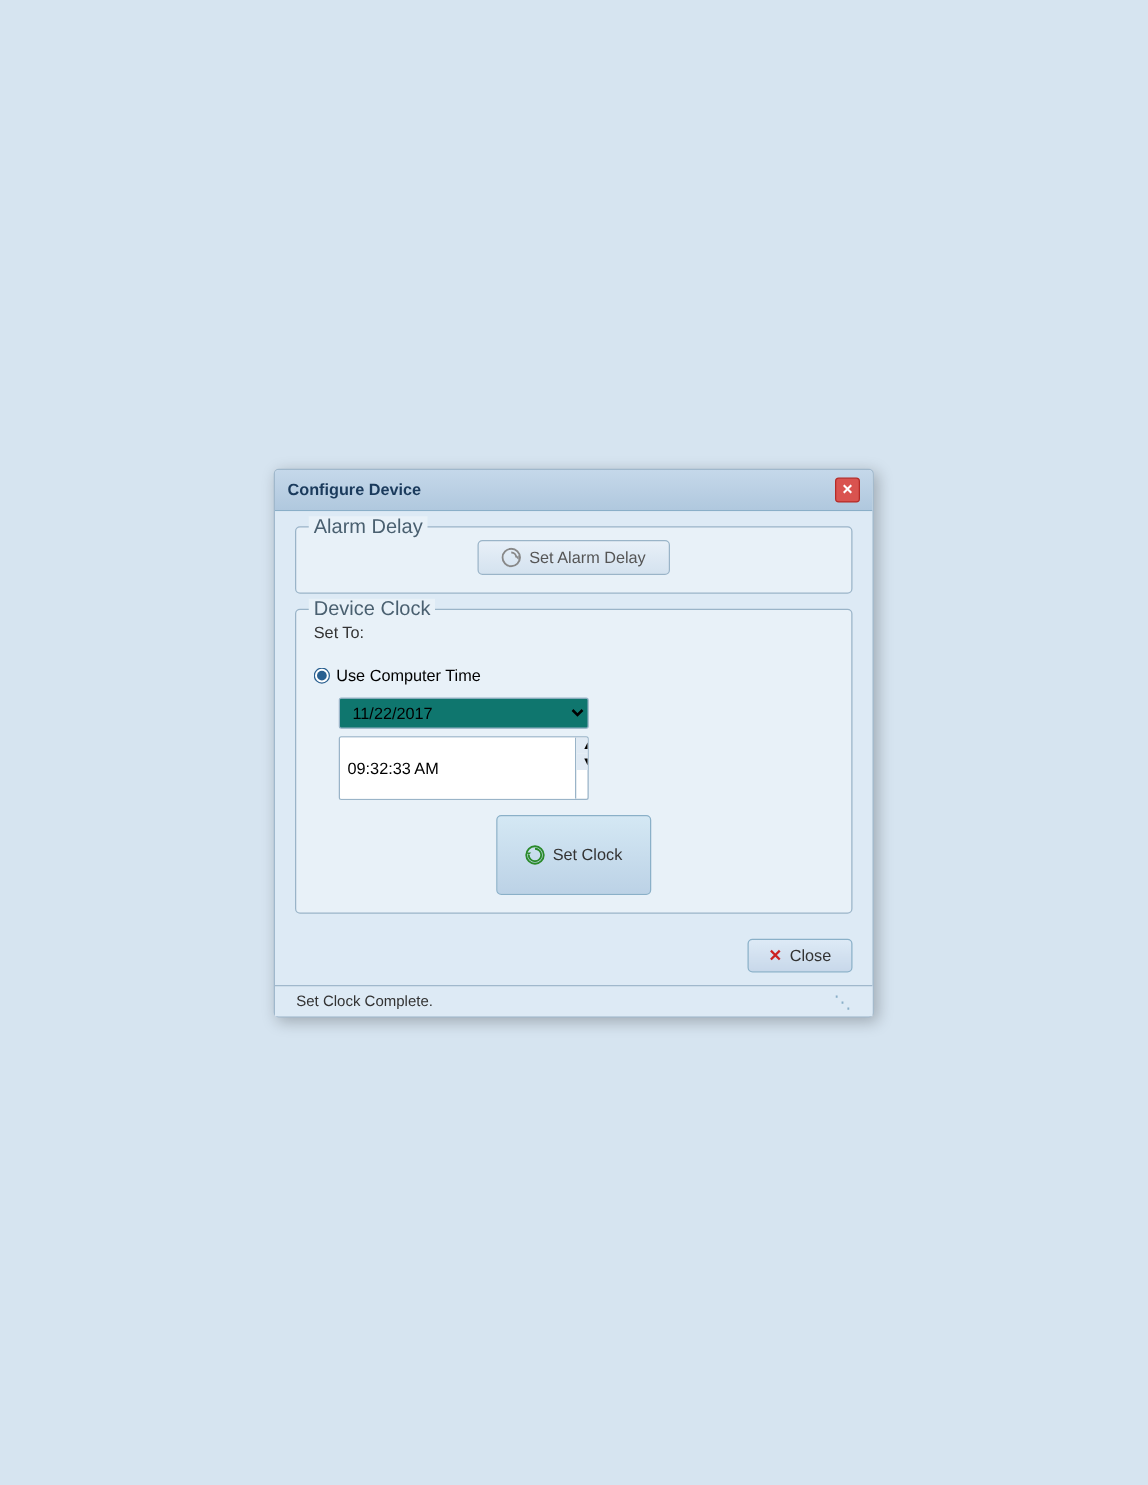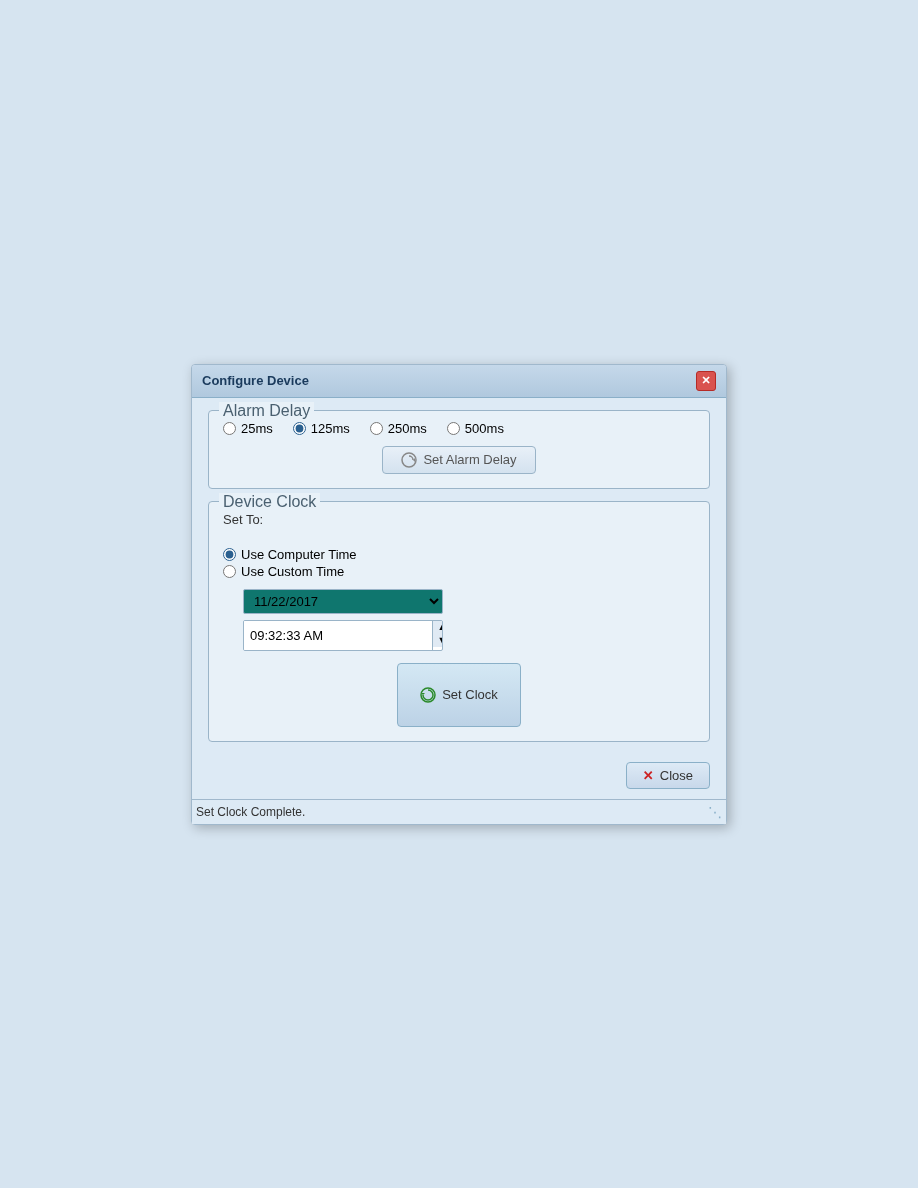--- a/index.html
+++ b/index.html
@@ -9,21 +9,21 @@
       height: 1188px;
       background: #d6e4f0;
       display: flex;
       align-items: center;
       justify-content: center;
       font-family: 'Segoe UI', Tahoma, Geneva, Verdana, sans-serif;
       font-size: 13px;
     }
 
     .dialog {
-      width: 536px;
+      width: 480px;
       background: #ddeaf5;
       border: 1px solid #a0b8cc;
       border-radius: 4px;
       box-shadow: 3px 3px 12px rgba(0,0,0,0.25);
       display: flex;
       flex-direction: column;
     }
 
     .title-bar {
       background: linear-gradient(to bottom, #c5d8ea, #b0c8de);
@@ -96,21 +96,21 @@
       cursor: pointer;
     }
 
     .radio-option input[type="radio"] {
       cursor: pointer;
       accent-color: #2a6090;
     }
 
     .btn-alarm-delay {
       display: flex;
-      align-items: center;
+      align-items: flex-start;
       justify-content: center;
       gap: 6px;
       padding: 5px 18px;
       background: linear-gradient(to bottom, #e8f0f8, #d4e2ef);
       border: 1px solid #9ab4c8;
       border-radius: 4px;
       color: #555;
       cursor: pointer;
       font-size: 13px;
       margin: 0 auto;
@@ -166,21 +166,21 @@
       align-items: stretch;
       border: 1px solid #9ab4c8;
       border-radius: 2px;
       background: white;
       width: 200px;
       overflow: hidden;
     }
 
     .time-input {
       flex: 1;
-      padding: 7px 6px;
+      padding: 17px 6px;
       border: none;
       font-size: 13px;
       outline: none;
     }
 
     .time-spinners {
       display: flex;
       flex-direction: column;
       border-left: 1px solid #9ab4c8;
     }
@@ -235,21 +235,21 @@
       color: #333;
     }
 
     .close-x-icon {
       color: #cc2222;
       font-weight: bold;
       font-size: 13px;
     }
 
     .status-bar {
-      padding: 4px 4px;
+      padding: 4px 17px;
       border-top: 1px solid #a0b8cc;
       background: #ddeaf5;
       font-size: 12px;
       color: #333;
       display: flex;
       align-items: center;
       justify-content: space-between;
     }
 
     .status-grip {
@@ -271,38 +271,20 @@
     <span class="title-bar-text">Configure Device</span>
     <div class="close-btn">
       <span>✕</span>
     </div>
   </div>
 
   <div class="dialog-body">
 
     <div class="group-box">
       <span class="group-label">Alarm Delay</span>
-      <div class="alarm-delay-row">
-        <label class="radio-option">
-          <input type="radio" name="alarm_delay" value="25ms" style="">
-          <span>25ms</span>
-        </label>
-        <label class="radio-option">
-          <input type="radio" name="alarm_delay" value="125ms" checked="" style="">
-          <span>125ms</span>
-        </label>
-        <label class="radio-option">
-          <input type="radio" name="alarm_delay" value="250ms" style="">
-          <span>250ms</span>
-        </label>
-        <label class="radio-option">
-          <input type="radio" name="alarm_delay" value="500ms" style="">
-          <span>500ms</span>
-        </label>
-      </div>
       <button class="btn-alarm-delay">
         <svg class="refresh-svg" width="16" height="16" viewBox="0 0 16 16">
           <circle cx="8" cy="8" r="7" fill="none" stroke="#888" stroke-width="1.5"></circle>
           <path d="M8 4 A4 4 0 0 1 12 8" fill="none" stroke="#888" stroke-width="1.5"></path>
           <polygon points="12,8 14,6 14,10" fill="#888"></polygon>
         </svg>
         <span>Set Alarm Delay</span>
       </button>
     </div>
 
@@ -310,24 +292,20 @@
       <span class="group-label">Device Clock</span>
 
 
       <div class="set-to-label">Set To:</div>
 
       <div class="radio-stack">
         <label class="radio-option">
           <input type="radio" name="clock_source" value="computer" checked="" style="">
           <span>Use Computer Time</span>
         </label>
-        <label class="radio-option">
-          <input type="radio" name="clock_source" value="custom" style="">
-          <span>Use Custom Time</span>
-        </label>
       </div>
 
       <div class="date-input-row">
         <select class="date-select">
           <option>11/22/2017</option>
         </select>
       </div>
 
       <div class="time-input-row">
         <div class="time-input-container">

